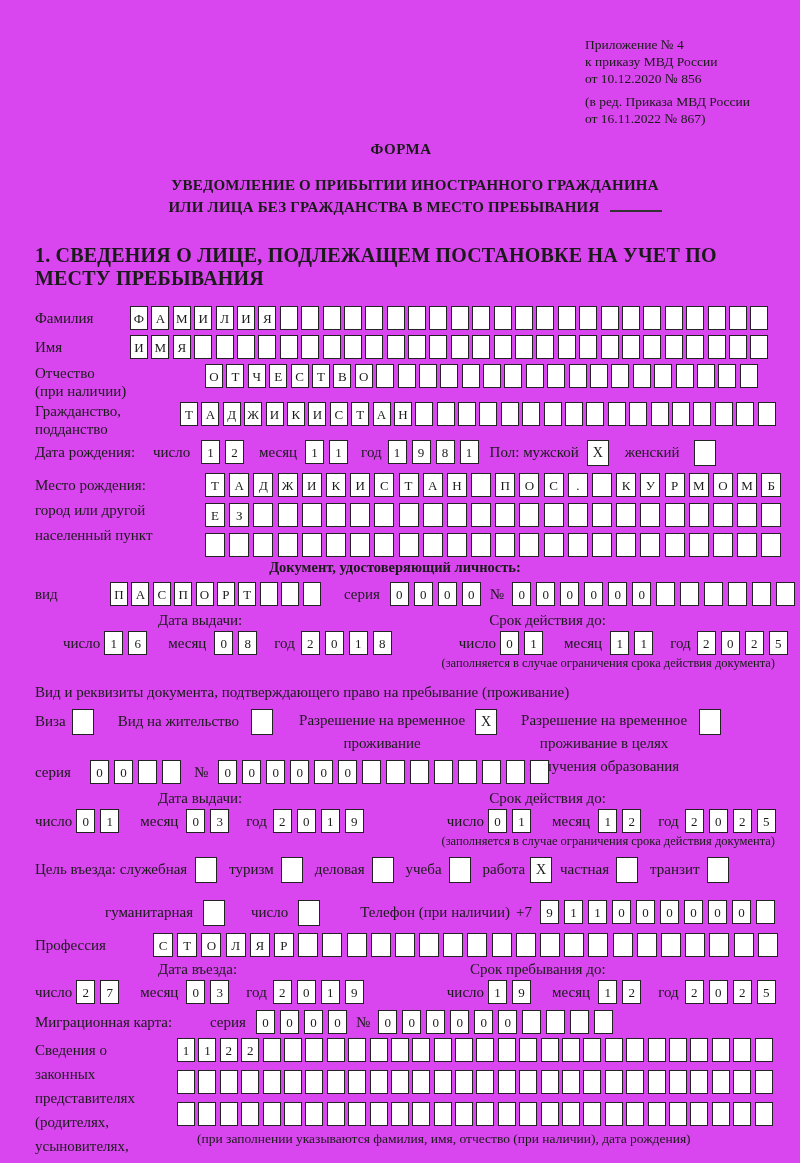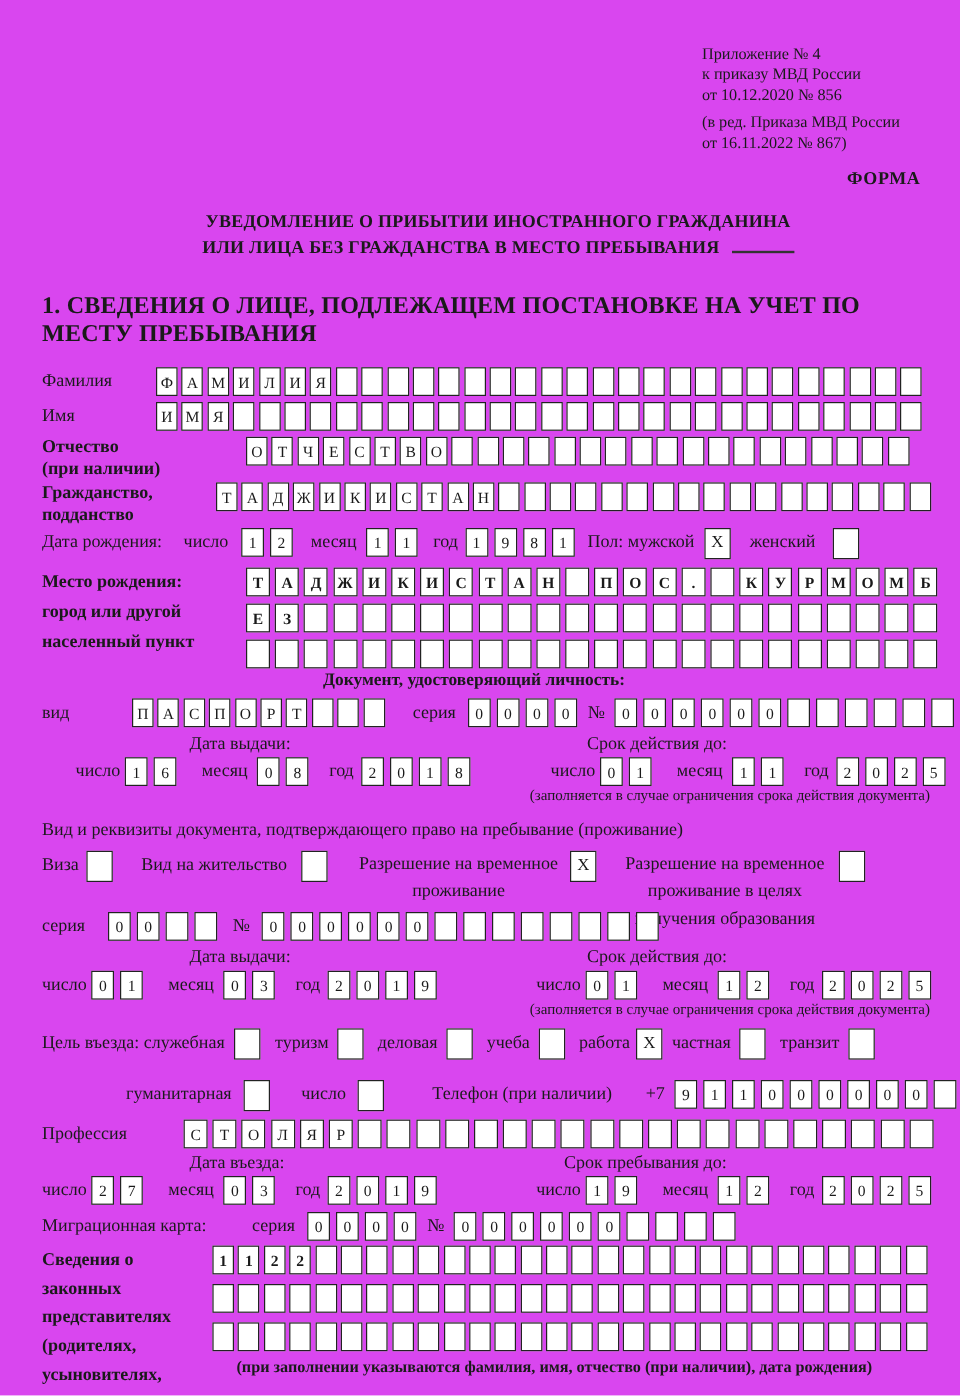--- a/index.html
+++ b/index.html
@@ -5,21 +5,21 @@
   html,body{margin:0;padding:0;background:#fff;}
   .sheet{
     width:800px;height:1163px;box-sizing:border-box;
     padding:36px 5px 0 35px;
     background:#d946ef;color:#1a1a1a;
     font-family:"Liberation Serif","DejaVu Serif",serif;
     font-size:15px;overflow:hidden;position:relative;
   }
   .annex{margin-left:550px;font-size:13.5px;line-height:17px;}
   .annex .ed{margin-top:6px;}
-  .forma{font-weight:bold;text-align:right;margin:14px 28px 0 0;font-size:15px;letter-spacing:.5px;}
+  .forma{font-weight:bold;text-align:center;margin:14px 28px 0 0;font-size:15px;letter-spacing:.5px;}
   .title{font-weight:bold;text-align:center;font-size:15px;line-height:22px;margin-top:16px;letter-spacing:.2px;}
   .blank-line{display:inline-block;width:52px;border-bottom:2px solid #333;height:2px;margin-left:10px;}
   .sec-head{font-weight:bold;font-size:20px;margin-top:26px;margin-bottom:16px;letter-spacing:.2px;}
   .row{display:flex;align-items:flex-start;margin-bottom:5px;}
   .lbl{flex:none;line-height:24px;}
   .cells{display:inline-flex;flex:none;}
   .cell{
     flex:none;width:16px;height:22px;border:1.6px solid #222;margin-right:3.4px;
     display:inline-flex;align-items:center;justify-content:center;
     font-size:13px;line-height:1;background:#fff;
@@ -29,21 +29,21 @@
   .checkbox{
     flex:none;display:inline-flex;width:20px;height:24px;border:1.6px solid #222;
     align-items:center;justify-content:center;font-size:14px;background:#fff;
   }
   .sub{line-height:18px;}
   .center-bold{font-weight:bold;text-align:center;font-size:14.5px;margin:2px 40px 6px 0;}
   .hdr-row{display:flex;font-size:15px;margin-bottom:2px;}
   .note{font-size:12.5px;text-align:right;margin:0 20px 8px 0;}
   .intro{margin:6px 0 4px 0;line-height:26px;}
   .optlines{text-align:center;line-height:23px;}
-  .gap-col{display:flex;flex-direction:column;font-weight:bold;}
+  .gap-col{display:flex;flex-direction:column;}
   .mt2{margin-top:2px;}
   .cap{font-size:13.5px;margin:4px 60px 0 135px;line-height:18px;}
 </style>
 </head>
 <body>
 
 <div class="sheet">
 
   <div class="annex">
     <div>Приложение № 4</div>
@@ -511,21 +511,21 @@
     <span class="checkbox"></span>
     <span class="lbl" style="margin:0 8px 0 12px">транзит</span>
     <span class="checkbox"></span>
   </div>
 
   <div class="row" style="margin-bottom:7px">
     <span class="lbl" style="margin-left:70px;margin-right:10px">гуманитарная</span>
     <span class="checkbox"></span>
     <span class="lbl" style="margin:0 10px 0 26px">число</span>
     <span class="checkbox"></span>
-    <span class="lbl" style="margin:0 28px 0 40px">Телефон (при наличии)</span>
+    <span class="lbl" style="margin:0 6px 0 40px">Телефон (при наличии)</span>
     <span class="lbl" style="margin-right:8px">+7</span>
     <span class="cells dcells">
         <span class="cell">9</span>
         <span class="cell">1</span>
         <span class="cell">1</span>
         <span class="cell">0</span>
         <span class="cell">0</span>
         <span class="cell">0</span>
         <span class="cell">0</span>
         <span class="cell">0</span>

